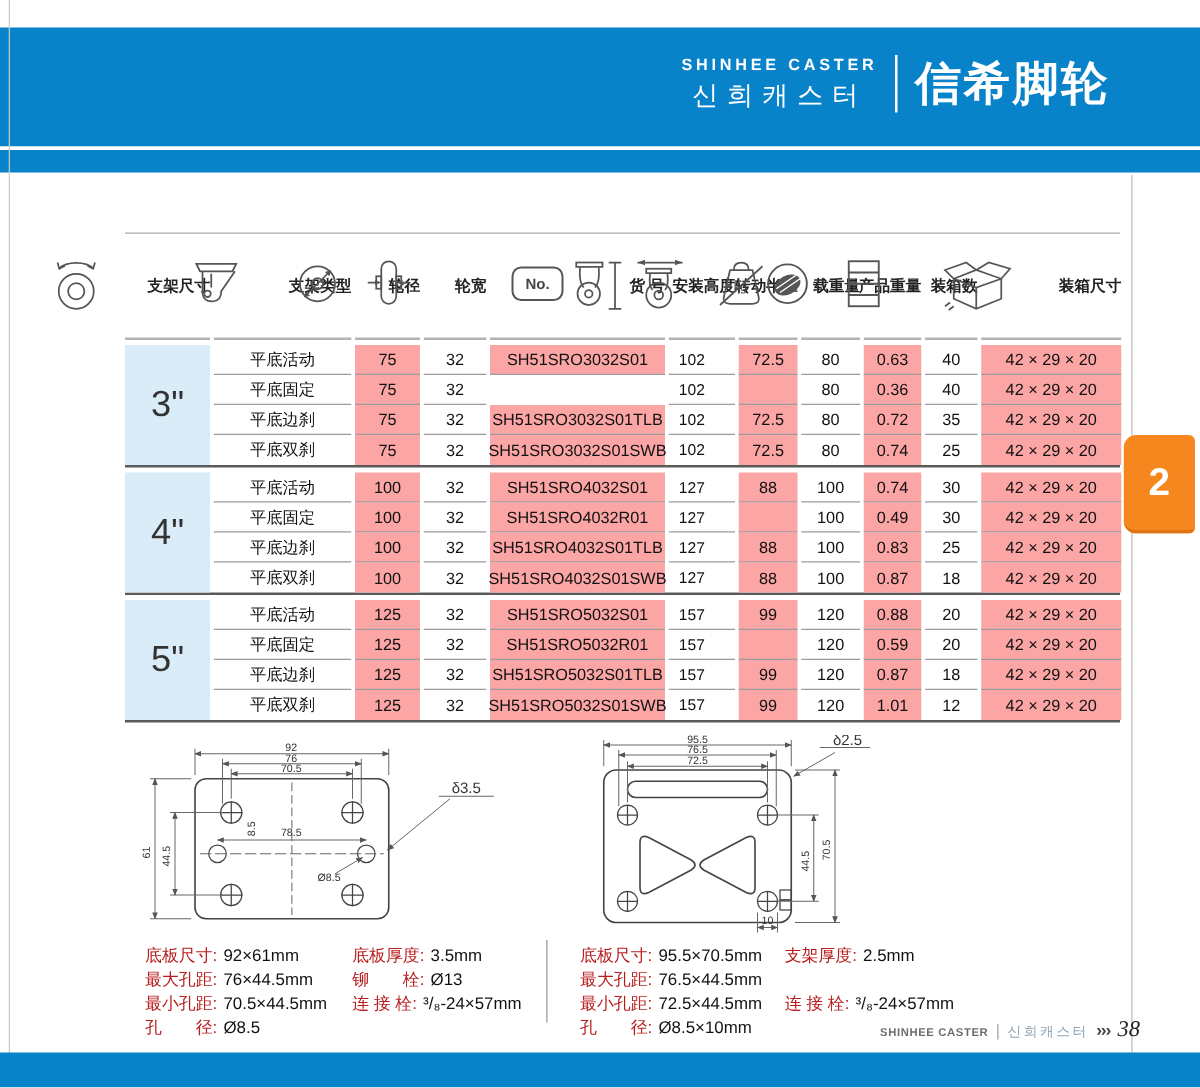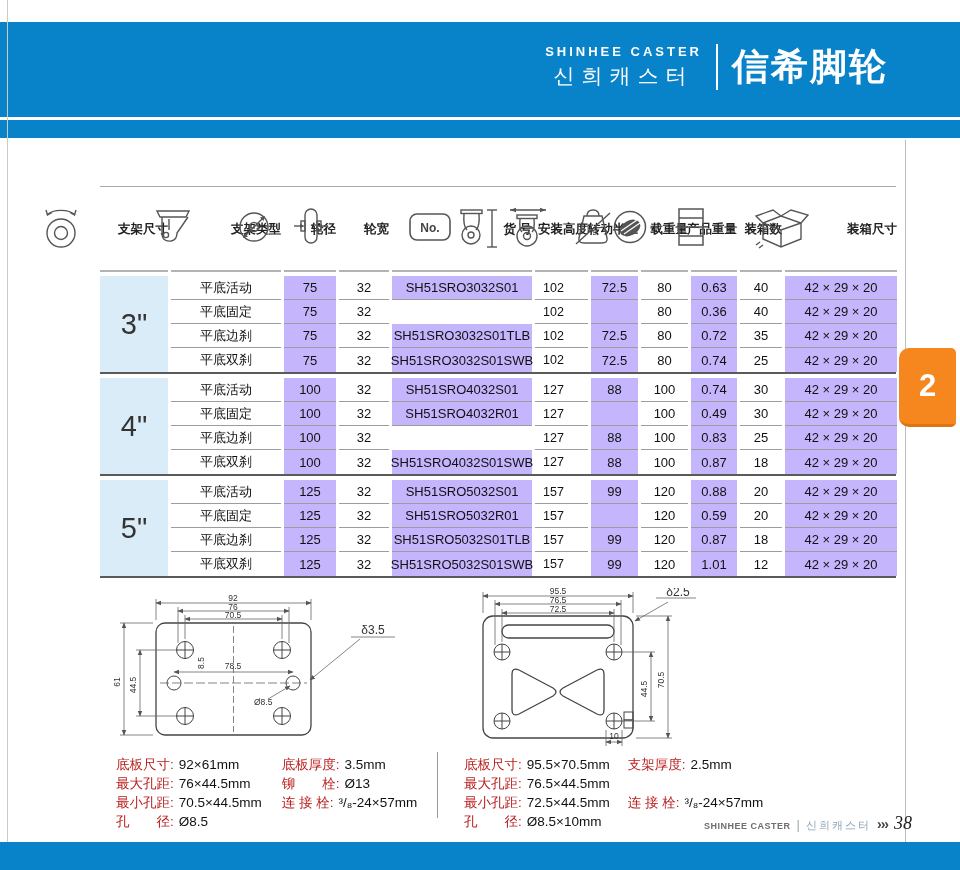--- a/index.html
+++ b/index.html
@@ -32,21 +32,21 @@
   .thead{border-top:1px solid #aaa;padding-top:5px;}
   .hcell{display:flex;flex-direction:row;align-items:center;justify-content:flex-end;
          height:74px;border-bottom:2px solid #b3b3b3;padding-bottom:4px;}
   .hicon{flex:1;display:flex;align-items:flex-end;justify-content:center;padding-bottom:4px;}
   .hlabel{font-size:12.5px;font-weight:bold;color:#222;white-space:nowrap;margin-left:36px;}
   .section{grid-auto-rows:24px;border-bottom:2px solid #5a5a5a;margin:4px 0;}
   .size-cell{grid-row:1 / span 4;background:#d9ecf8;display:flex;align-items:center;justify-content:center;
              font-size:29px;color:#333;}
   .cell{display:flex;align-items:center;justify-content:center;font-size:13px;color:#111;
         border-bottom:1px solid #9c9c9c;white-space:nowrap;}
-  .cell.gray{background:#c4b5fd;}
+  .cell.gray{background:#fca5a5;}
   .cell.lastrow{border-bottom:none;}
   .cell.c4{justify-content:flex-start;padding-left:8px;font-size:12.5px;}
 
   
   .drawing-left{position:absolute;left:108px;top:593px;}
   .drawing-right{position:absolute;left:438px;top:588px;}
   .drawing svg text{font-family:"Liberation Sans",sans-serif;}
 
   
   .specs-left{position:absolute;left:116px;top:755px;display:flex;gap:20px;}
@@ -302,20 +302,21 @@
           <div class="cell c3 gray" style="grid-area: 2 / 5;">SH51SRO4032R01</div>
           <div class="cell c4" style="grid-area: 2 / 6;">127</div>
           <div class="cell c5 gray" style="grid-area: 2 / 7;"></div>
           <div class="cell c6" style="grid-area: 2 / 8;">100</div>
           <div class="cell c7 gray" style="grid-area: 2 / 9;">0.49</div>
           <div class="cell c8" style="grid-area: 2 / 10;">30</div>
           <div class="cell c9 gray" style="grid-area: 2 / 11;">42 × 29 × 20</div>
           <div class="cell c0" style="grid-area: 3 / 2;">平底边刹</div>
           <div class="cell c1 gray" style="grid-area: 3 / 3;">100</div>
           <div class="cell c2" style="grid-area: 3 / 4;">32</div>
+          <div class="cell c3 gray" style="grid-area: 3 / 5;">SH51SRO4032S01TLB</div>
           <div class="cell c4" style="grid-area: 3 / 6;">127</div>
           <div class="cell c5 gray" style="grid-area: 3 / 7;">88</div>
           <div class="cell c6" style="grid-area: 3 / 8;">100</div>
           <div class="cell c7 gray" style="grid-area: 3 / 9;">0.83</div>
           <div class="cell c8" style="grid-area: 3 / 10;">25</div>
           <div class="cell c9 gray" style="grid-area: 3 / 11;">42 × 29 × 20</div>
           <div class="cell c0 lastrow" style="grid-area: 4 / 2;">平底双刹</div>
           <div class="cell c1 gray lastrow" style="grid-area: 4 / 3;">100</div>
           <div class="cell c2 lastrow" style="grid-area: 4 / 4;">32</div>
           <div class="cell c3 gray lastrow" style="grid-area: 4 / 5;">SH51SRO4032S01SWB</div>

